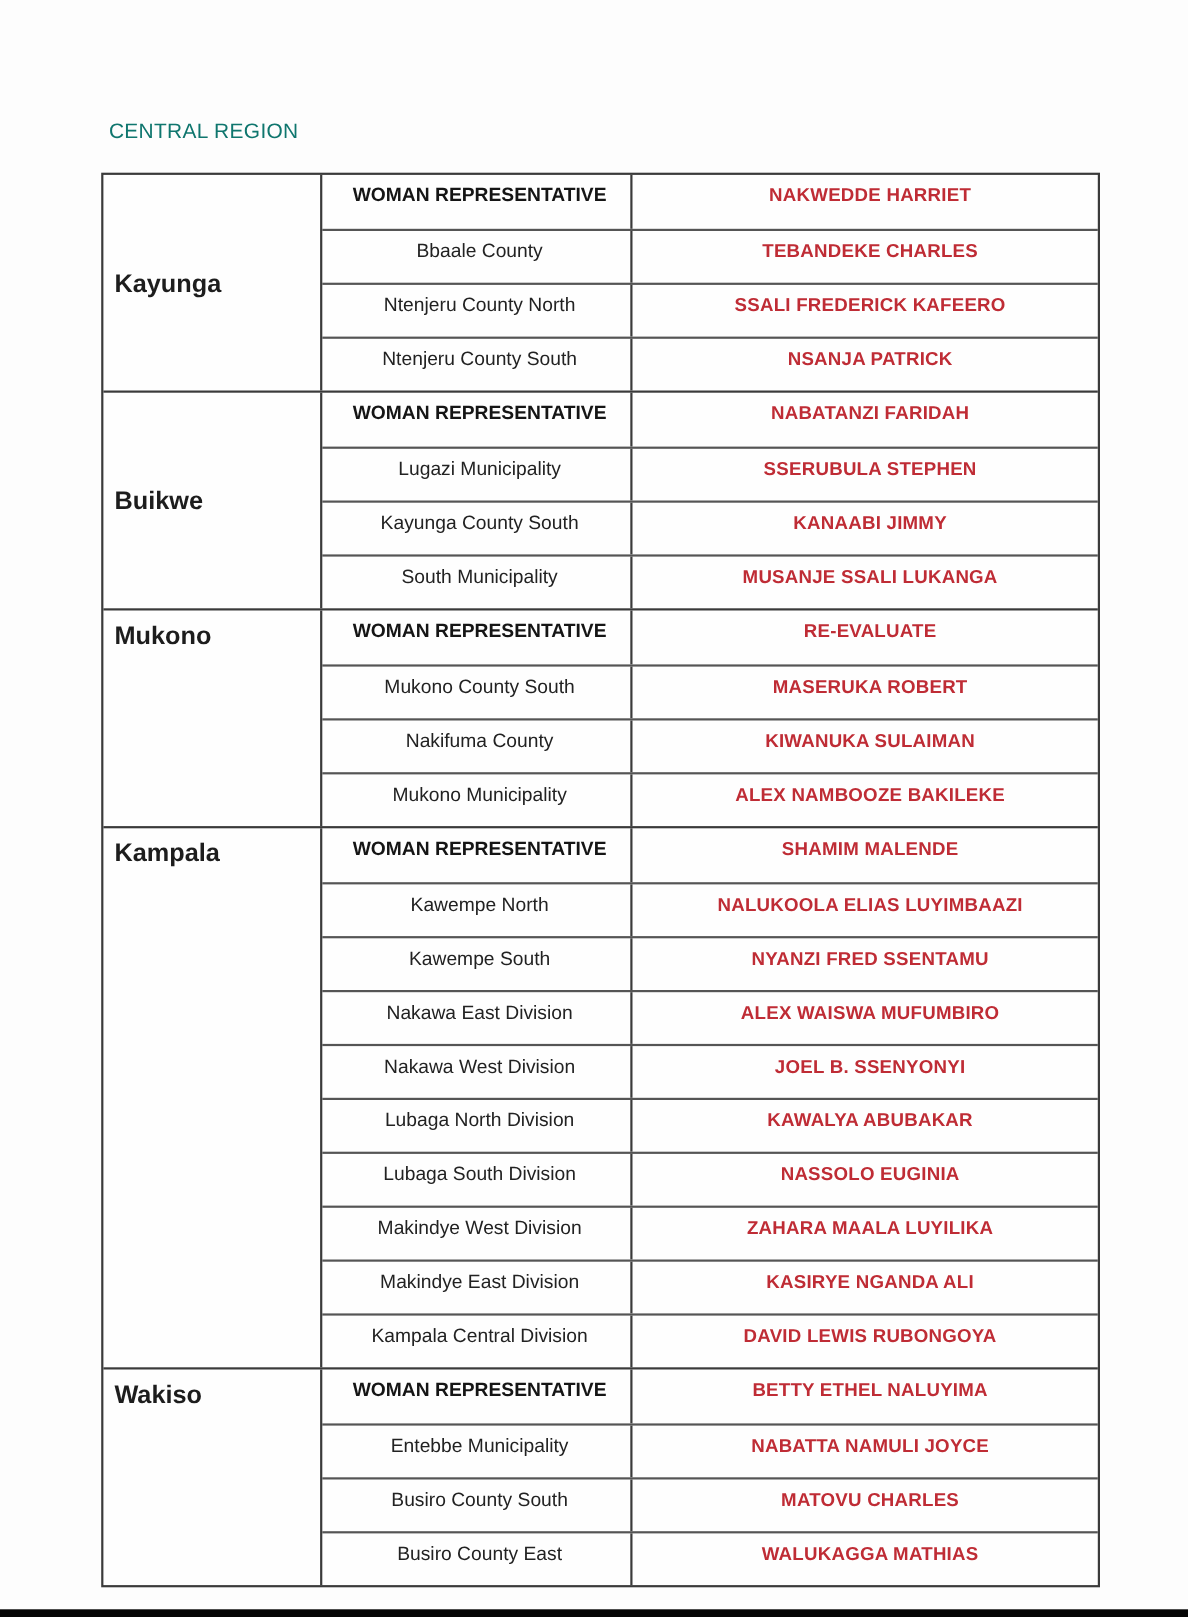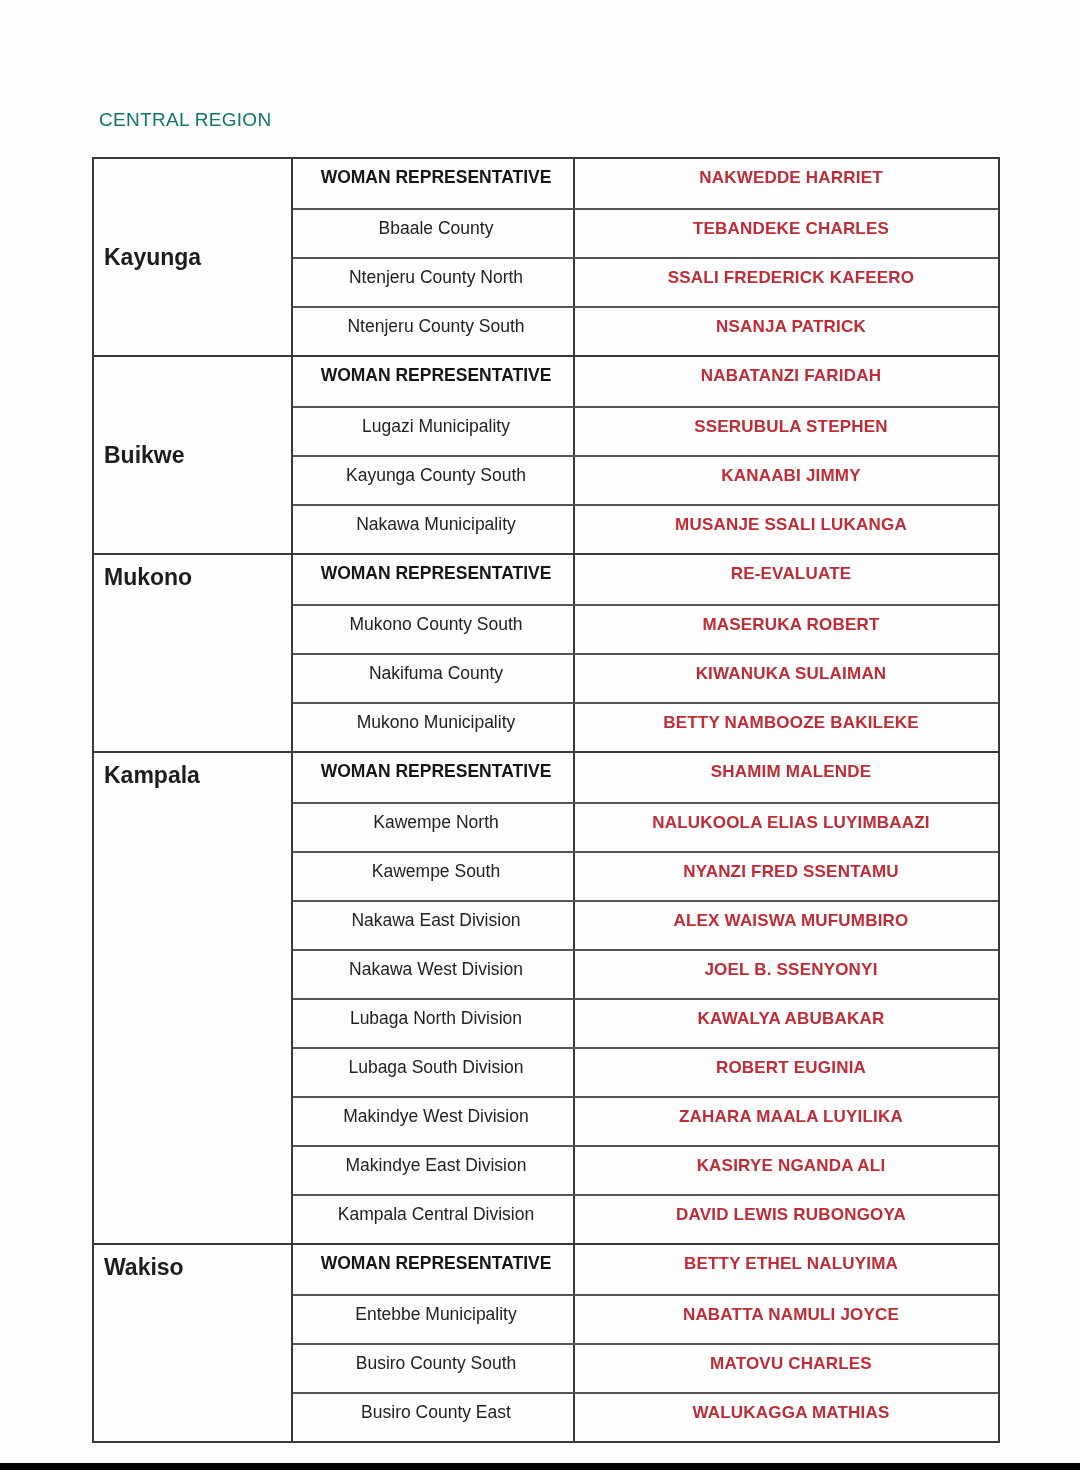--- a/index.html
+++ b/index.html
@@ -124,21 +124,21 @@
     <div class="constituency-cell">Lugazi Municipality</div>
     <div class="representative-cell">SSERUBULA STEPHEN</div>
   </div>
 
   <div class="row">
     <div class="constituency-cell">Kayunga County South</div>
     <div class="representative-cell">KANAABI JIMMY</div>
   </div>
 
   <div class="row">
-    <div class="constituency-cell">Nakawa Municipality</div>
+    <div class="constituency-cell">South Municipality</div>
     <div class="representative-cell">MUSANJE SSALI LUKANGA</div>
   </div>
 </div>
   </div>
 
   <div class="section">
     <div class="district-cell">
       <span>Mukono</span>
     </div>
     <div class="section-rows">
@@ -153,21 +153,21 @@
     <div class="representative-cell">MASERUKA ROBERT</div>
   </div>
 
   <div class="row">
     <div class="constituency-cell">Nakifuma County</div>
     <div class="representative-cell">KIWANUKA SULAIMAN</div>
   </div>
 
   <div class="row">
     <div class="constituency-cell">Mukono Municipality</div>
-    <div class="representative-cell">BETTY NAMBOOZE BAKILEKE</div>
+    <div class="representative-cell">ALEX NAMBOOZE BAKILEKE</div>
   </div>
 </div>
   </div>
 
   <div class="section">
     <div class="district-cell">
       <span>Kampala</span>
     </div>
     <div class="section-rows">
   <div class="row">
@@ -195,21 +195,21 @@
     <div class="representative-cell">JOEL B. SSENYONYI</div>
   </div>
 
   <div class="row">
     <div class="constituency-cell">Lubaga North Division</div>
     <div class="representative-cell">KAWALYA ABUBAKAR</div>
   </div>
 
   <div class="row">
     <div class="constituency-cell">Lubaga South Division</div>
-    <div class="representative-cell">ROBERT EUGINIA</div>
+    <div class="representative-cell">NASSOLO EUGINIA</div>
   </div>
 
   <div class="row">
     <div class="constituency-cell">Makindye West Division</div>
     <div class="representative-cell">ZAHARA MAALA LUYILIKA</div>
   </div>
 
   <div class="row">
     <div class="constituency-cell">Makindye East Division</div>
     <div class="representative-cell">KASIRYE NGANDA ALI</div>

